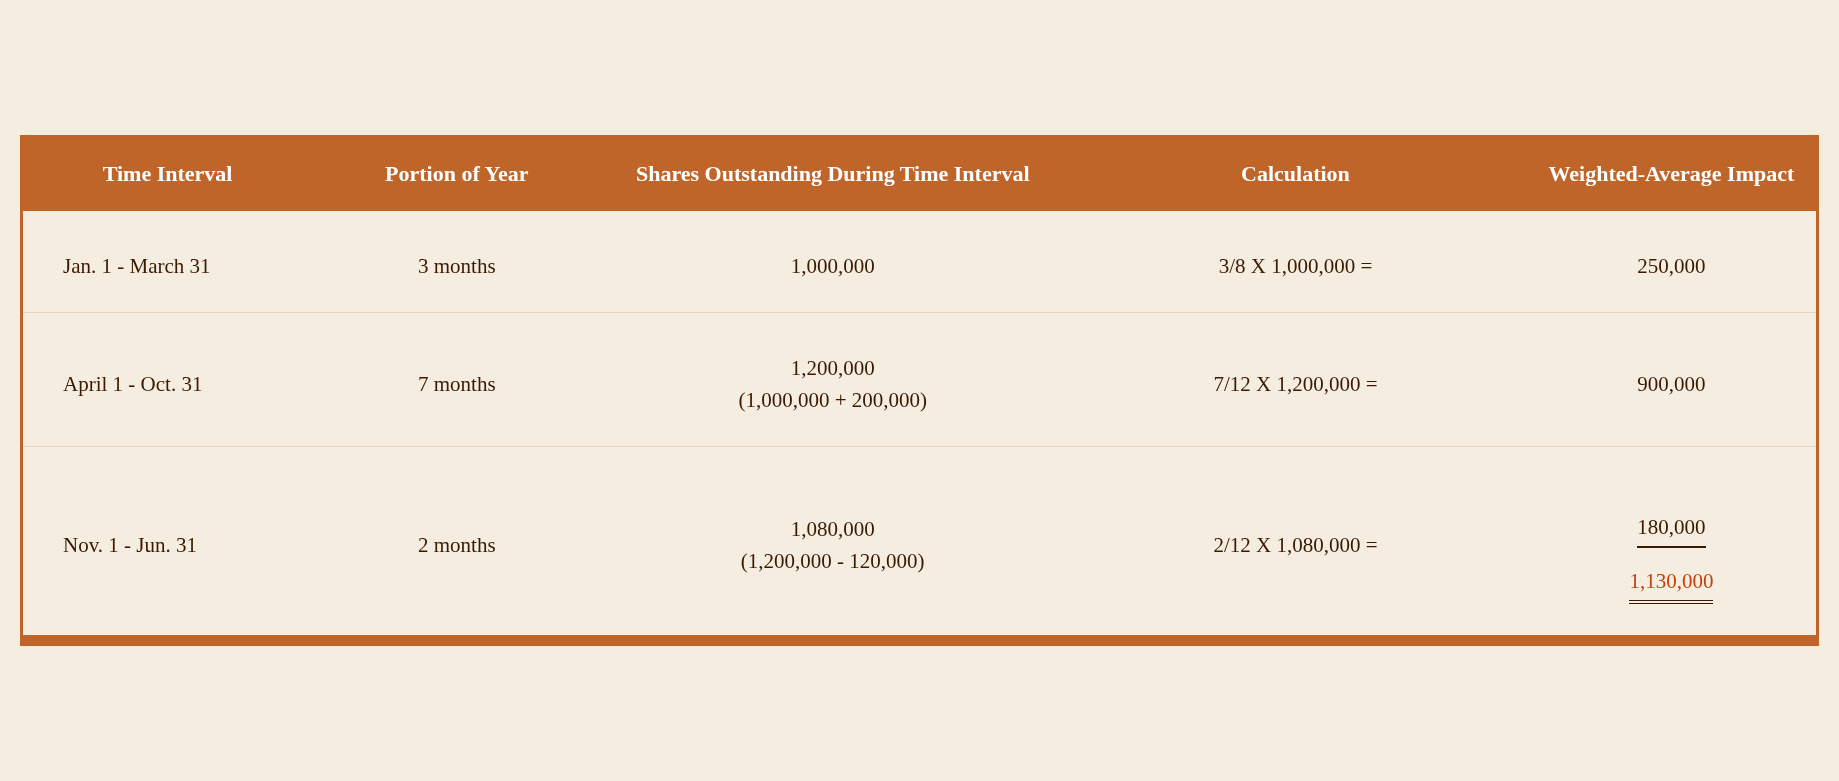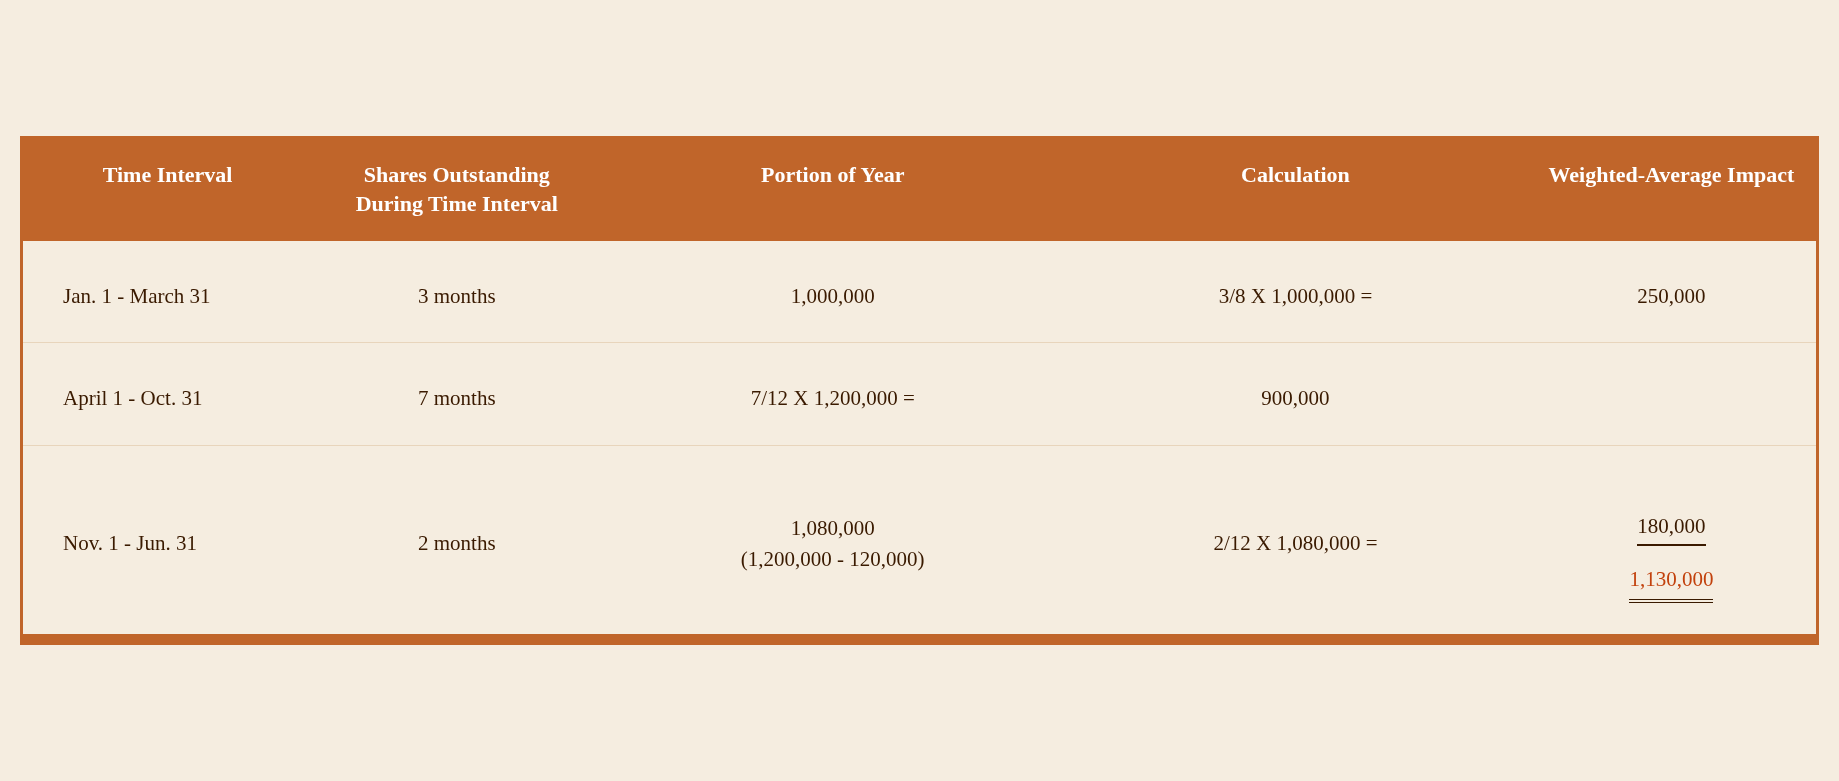--- a/index.html
+++ b/index.html
@@ -90,41 +90,45 @@
       height: 8px;
       background: #c0652a;
     }
   </style>
 </head>
 <body>
 
 <div class="table-wrapper">
   <div class="table-header">
     <div class="header-cell">Time Interval</div>
+    <div class="header-cell">Portion of Year</div>
     <div class="header-cell">Shares Outstanding During Time Interval</div>
-    <div class="header-cell">Portion of Year</div>
     <div class="header-cell">Calculation</div>
     <div class="header-cell">Weighted-Average Impact</div>
   </div>
 
   <div class="table-body">
 
     <div class="table-row">
       <div class="cell cell-left">Jan. 1 - March 31</div>
       <div class="cell">3 months</div>
       <div class="cell">
         <span>1,000,000</span>
       </div>
       <div class="cell">3/8 X 1,000,000 =</div>
       <div class="cell">250,000</div>
     </div>
 
     <div class="table-row">
       <div class="cell cell-left">April 1 - Oct. 31</div>
       <div class="cell">7 months</div>
+      <div class="cell">
+        <span>1,200,000</span>
+        <span>(1,000,000 + 200,000)</span>
+      </div>
       <div class="cell">7/12 X 1,200,000 =</div>
       <div class="cell">900,000</div>
     </div>
 
     <div class="table-row">
       <div class="cell cell-left">Nov. 1 - Jun. 31</div>
       <div class="cell">2 months</div>
       <div class="cell">
         <span>1,080,000</span>
         <span>(1,200,000 - 120,000)</span>

